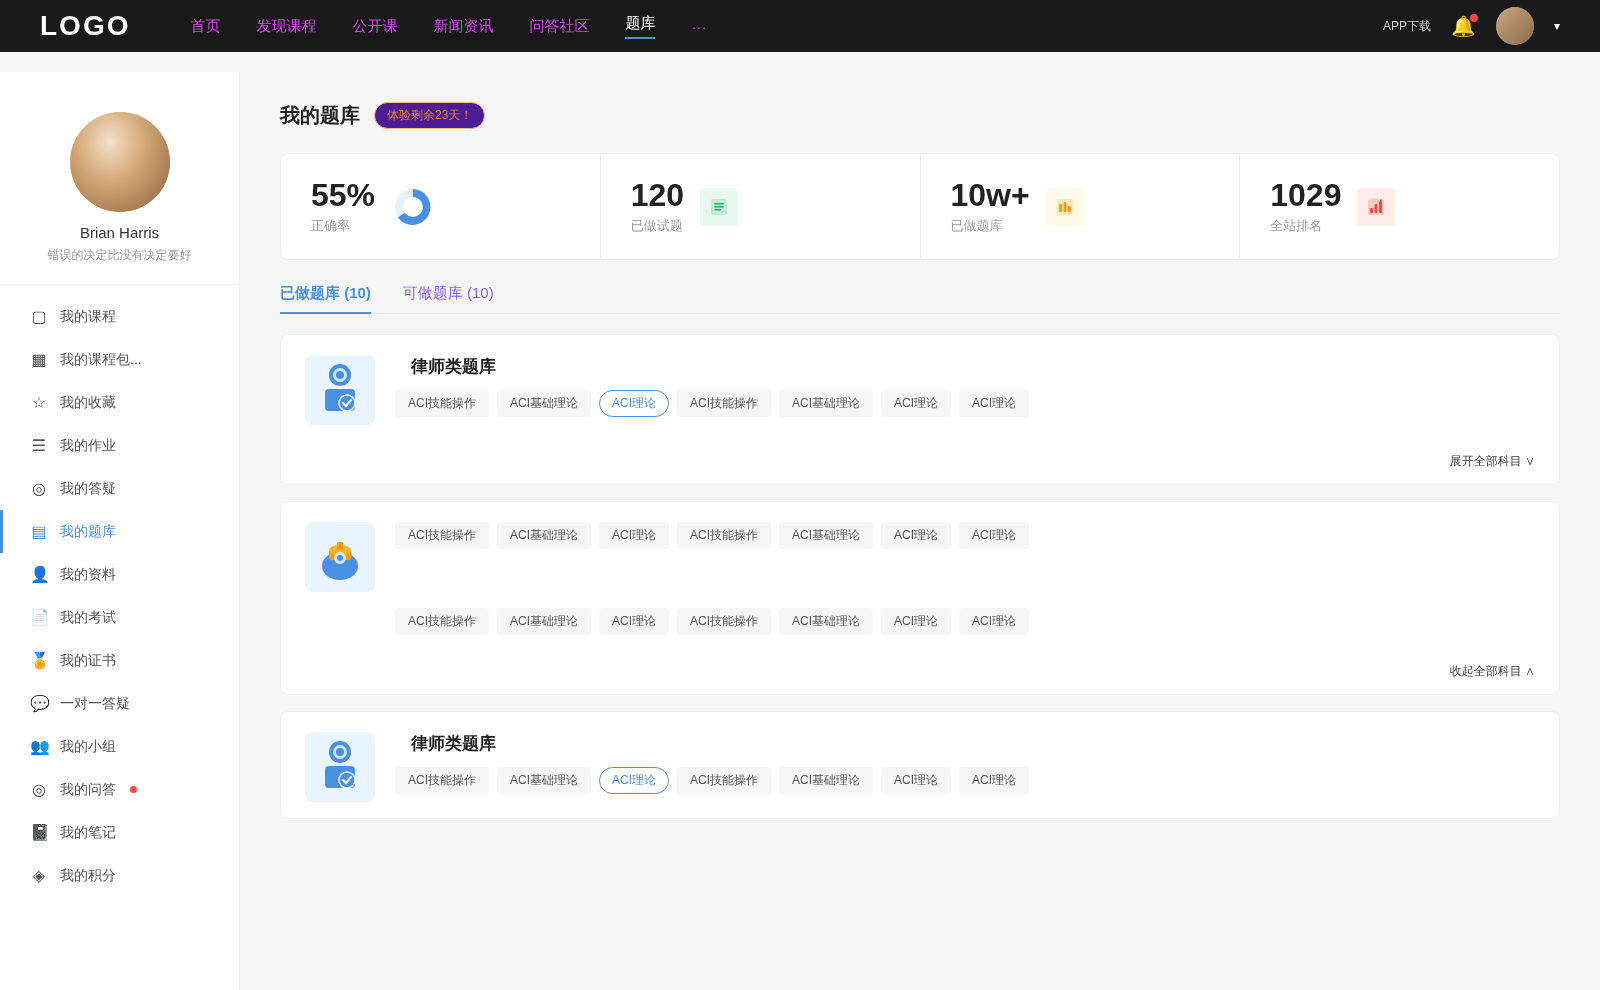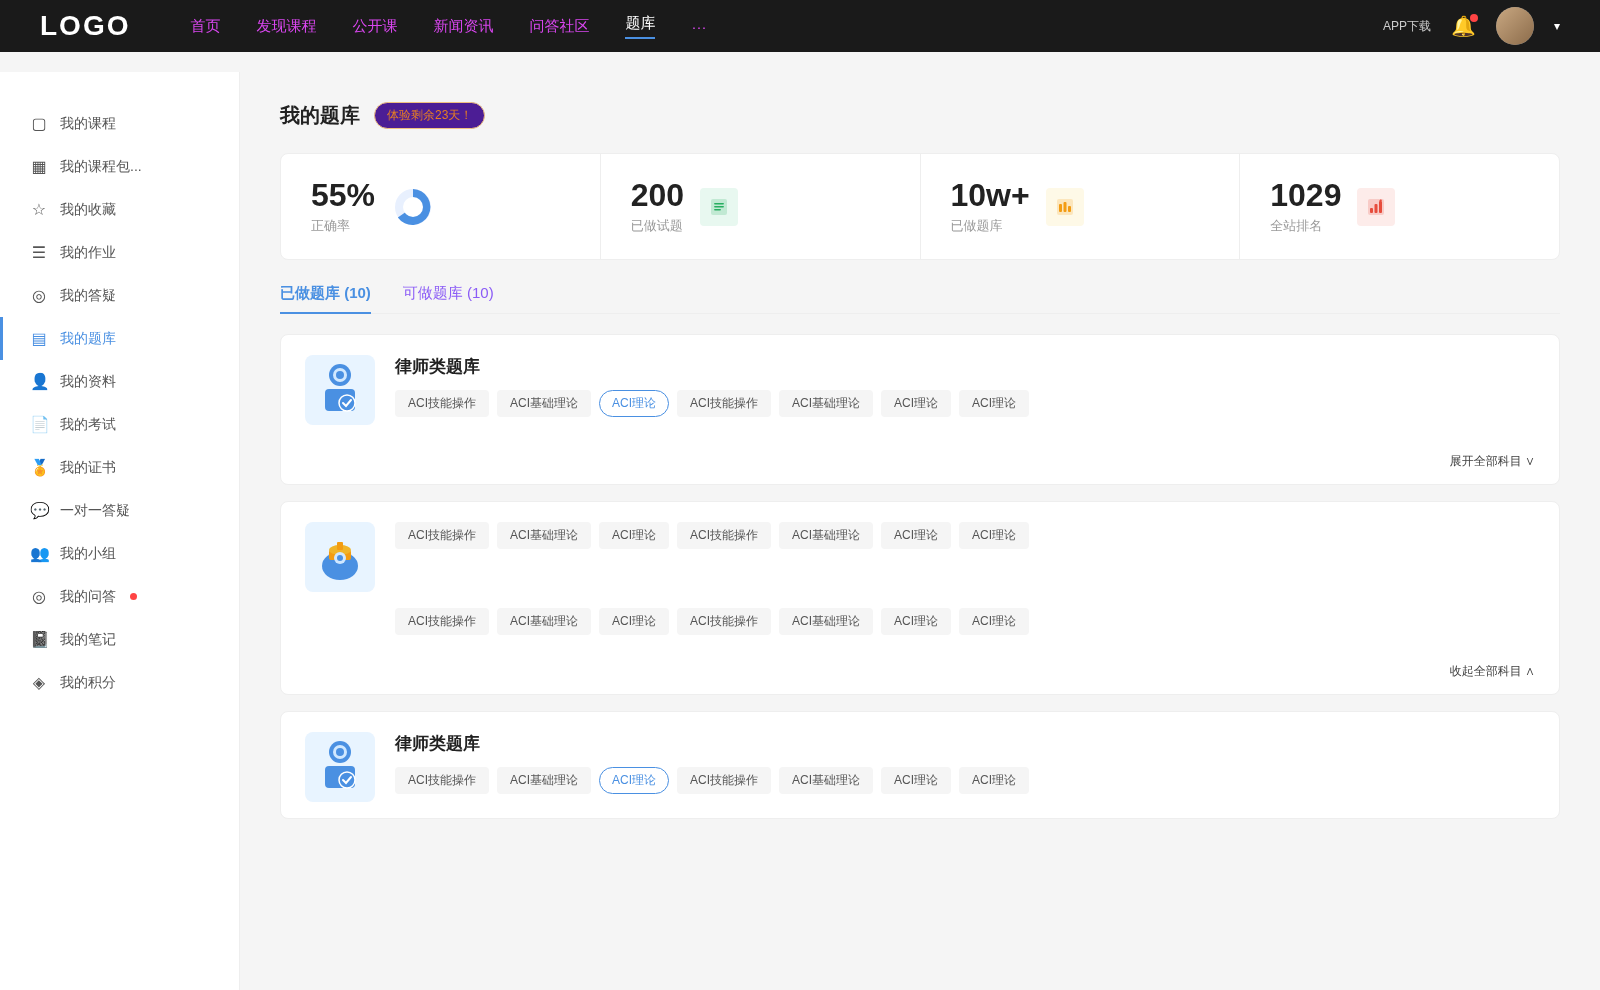--- a/index.html
+++ b/index.html
@@ -277,20 +277,21 @@
       border-radius: 8px;
       display: flex; align-items: center; justify-content: center;
       flex-shrink: 0;
       position: relative;
     }
     .qbank-title {
       font-size: 17px;
       font-weight: 600;
       color: #222;
       margin-bottom: 12px;
+      margin-left: 16px;
     }
     .qbank-tags {
       display: flex;
       flex-wrap: wrap;
       gap: 8px;
       align-items: center;
     }
     .qbank-tags-row2 {
       display: flex;
       flex-wrap: wrap;
@@ -346,20 +347,27 @@
     <div class="navbar-avatar">
       <div class="navbar-avatar-img"></div>
     </div>
     <span class="navbar-caret">▾</span>
   </div>
 </nav>
 
 <div class="page-body">
 
   <aside class="sidebar">
+    <div class="sidebar-profile">
+      <div class="sidebar-avatar">
+        <div class="sidebar-avatar-inner"></div>
+      </div>
+      <div class="sidebar-name">Brian Harris</div>
+      <div class="sidebar-motto">错误的决定比没有决定要好</div>
+    </div>
     <ul class="sidebar-menu">
       <li class="sidebar-menu-item">
         <span class="sidebar-icon">▢</span>
         <span>我的课程</span>
       </li>
       <li class="sidebar-menu-item">
         <span class="sidebar-icon">▦</span>
         <span>我的课程包...</span>
       </li>
       <li class="sidebar-menu-item">
@@ -432,21 +440,21 @@
             <svg width="44" height="44" viewBox="0 0 44 44">
               <circle cx="22" cy="22" r="18" fill="#e8f0fe"></circle>
               <path d="M22 4 A18 18 0 1 1 6.8 32.5 L22 22 Z" fill="#4a90e2"></path>
               <circle cx="22" cy="22" r="10" fill="white"></circle>
             </svg>
           </div>
         </div>
       </div>
       <div class="stat-item">
         <div class="stat-text-block">
-          <span class="stat-value">200</span>
+          <span class="stat-value">120</span>
           <span class="stat-label">已做试题</span>
         </div>
         <div class="stat-icon-wrap">
           <div class="icon-green">
             <svg width="22" height="22" viewBox="0 0 22 22" fill="none">
               <rect x="3" y="3" width="16" height="16" rx="2" fill="#27ae60" opacity="0.2"></rect>
               <rect x="6" y="7" width="10" height="1.5" rx="1" fill="#27ae60"></rect>
               <rect x="6" y="10" width="10" height="1.5" rx="1" fill="#27ae60"></rect>
               <rect x="6" y="13" width="7" height="1.5" rx="1" fill="#27ae60"></rect>
             </svg>

